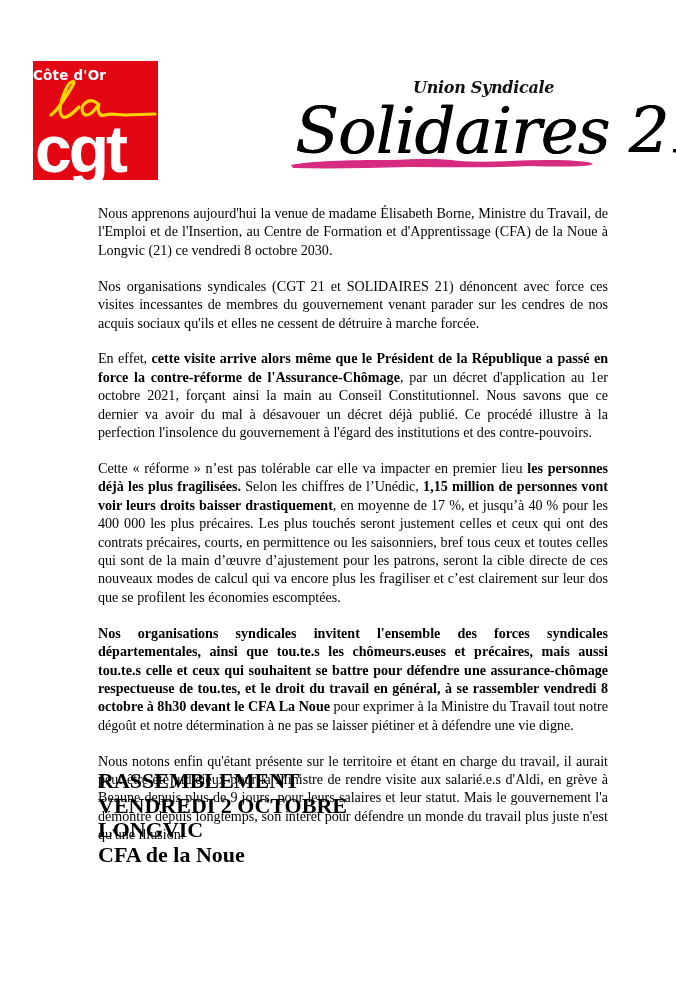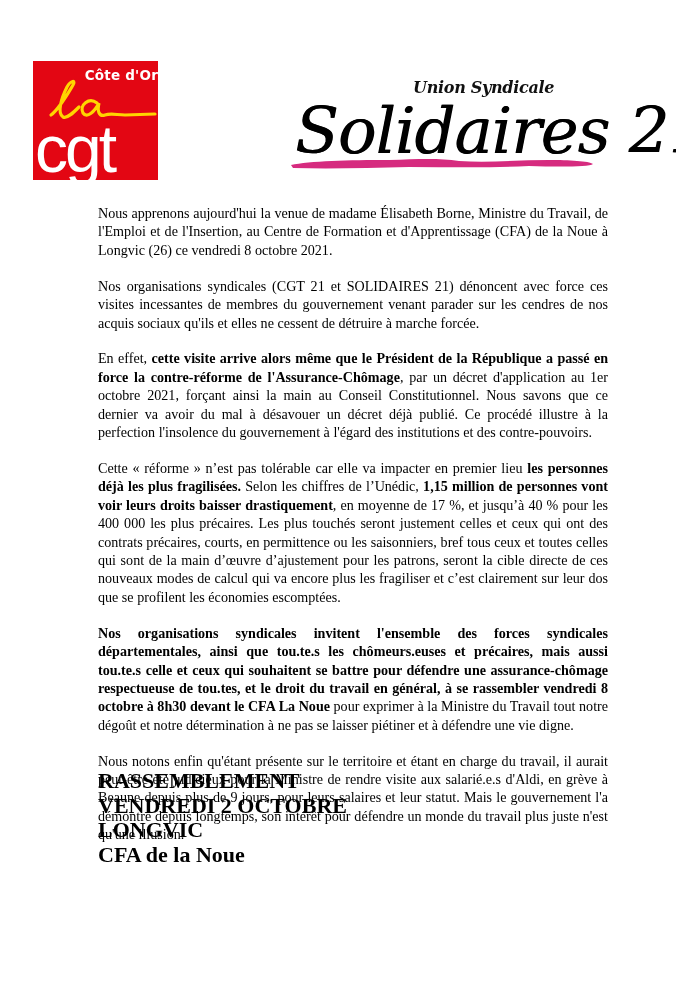--- a/index.html
+++ b/index.html
@@ -1,21 +1,21 @@
 <!DOCTYPE html>
 <html><head>
 <meta charset="utf-8">
 <style>
   html, body { margin: 0; padding: 0; background: #ffffff; }
   body { width: 676px; height: 1000px; position: relative; overflow: hidden; font-family: "Liberation Serif", "DejaVu Serif", serif; color: #000; }
 
   .logo-cgt { position: absolute; left: 33px; top: 61px; width: 125px; height: 119px; background: #e30613; overflow: hidden; }
-  .logo-cgt .region { position: absolute; top: 6px; left: 0; width: 100%; text-align: right; color: #fff; font-family: "DejaVu Sans", sans-serif; font-weight: bold; font-size: 13.5px; letter-spacing: 0.2px; }
+  .logo-cgt .region { position: absolute; top: 6px; left: 0; width: 100%; text-align: left; color: #fff; font-family: "DejaVu Sans", sans-serif; font-weight: bold; font-size: 13.5px; letter-spacing: 0.2px; }
   .logo-cgt .la { position: absolute; left: 12px; top: 18px; width: 112px; height: 48px; }
-  .logo-cgt .cgt { position: absolute; left: 2px; top: 60px; color: #fff; font-family: "Liberation Sans", sans-serif; font-weight: normal; font-size: 66px; line-height: 56px; letter-spacing: -3px; text-align: right; }
+  .logo-cgt .cgt { position: absolute; left: 2px; top: 60px; color: #fff; font-family: "Liberation Sans", sans-serif; font-weight: bold; font-size: 66px; line-height: 56px; letter-spacing: -3px; text-align: right; }
 
   .logo-sol { position: absolute; left: 285px; top: 66px; width: 320px; height: 100px; margin-top: 12px; }
   .logo-sol .union { position: absolute; left: 128px; top: 0px; font-family: "DejaVu Serif", serif; font-style: italic; font-weight: bold; font-size: 16px; color: #111; letter-spacing: -0.3px; }
   .logo-sol .name { position: absolute; left: 10px; top: 16px; font-family: "DejaVu Serif", serif; font-style: italic; font-size: 64px; color: #000; letter-spacing: -1px; white-space: nowrap; text-shadow: 0.6px 0 0 #000; }
   .logo-sol .stroke { position: absolute; left: 4px; top: 78px; width: 306px; height: 14px; }
 
   .content { position: absolute; left: 98px; top: 204px; width: 510px; font-size: 14.1px; line-height: 18.4px; text-align: justify; }
   .content p { margin: 0 0 17.5px 0; }
 
   .rally { position: absolute; left: 98px; top: 769px; width: 540px; font-weight: bold; font-size: 22px; line-height: 24.5px; }
@@ -35,21 +35,21 @@
 
 <div class="logo-sol">
   <div class="union">Union Syndicale</div>
   <div class="name">Solidaires 21</div>
   <svg class="stroke" viewBox="0 0 306 14" preserveAspectRatio="none">
     <path d="M2 9 C 20 5, 60 4, 100 4 C 130 3, 150 2, 170 5 C 200 7, 230 4, 260 4 C 280 4, 300 5, 304 8 C 300 11, 270 11, 240 10 C 200 12, 160 11, 120 11 C 80 12, 40 13, 4 12 Z" fill="#d62b7f"></path>
   </svg>
 </div>
 
 <div class="content">
-  <p><span>Nous apprenons aujourd'hui la venue de madame Élisabeth Borne, Ministre du Travail, de l'Emploi et de l'Insertion, au Centre de Formation et d'Apprentissage (CFA) de la Noue à Longvic (26) ce vendredi 8 octobre 2021.</span></p>
+  <p><span>Nous apprenons aujourd'hui la venue de madame Élisabeth Borne, Ministre du Travail, de l'Emploi et de l'Insertion, au Centre de Formation et d'Apprentissage (CFA) de la Noue à Longvic (21) ce vendredi 8 octobre 2030.</span></p>
   <p><span>Nos organisations syndicales (CGT 21 et SOLIDAIRES 21) dénoncent avec force ces visites incessantes de membres du gouvernement venant parader sur les cendres de nos acquis sociaux qu'ils et elles ne cessent de détruire à marche forcée.</span></p>
   <p><span>En effet, </span><b>cette visite arrive alors même que le Président de la République a passé en force la contre-réforme de l'Assurance-Chômage</b><span>, par un décret d'application au 1er octobre 2021, forçant ainsi la main au Conseil Constitutionnel. Nous savons que ce dernier va avoir du mal à désavouer un décret déjà publié. Ce procédé illustre à la perfection l'insolence du gouvernement à l'égard des institutions et des contre-pouvoirs.</span></p>
   <p><span>Cette « réforme » n’est pas tolérable car elle va impacter en premier lieu </span><b>les personnes déjà les plus fragilisées.</b><span> Selon les chiffres de l’Unédic, </span><b>1,15 million de personnes vont voir leurs droits baisser drastiquement</b><span>, en moyenne de 17 %, et jusqu’à 40 % pour les 400 000 les plus précaires. Les plus touchés seront justement celles et ceux qui ont des contrats précaires, courts, en permittence ou les saisonniers, bref tous ceux et toutes celles qui sont de la main d’œuvre d’ajustement pour les patrons, seront la cible directe de ces nouveaux modes de calcul qui va encore plus les fragiliser et c’est clairement sur leur dos que se profilent les économies escomptées.</span></p>
   <p><b>Nos organisations syndicales invitent l'ensemble des forces syndicales départementales, ainsi que tou.te.s les chômeurs.euses et précaires, mais aussi tou.te.s celle et ceux qui souhaitent se battre pour défendre une assurance-chômage respectueuse de tou.tes, et le droit du travail en général, à se rassembler vendredi 8 octobre à 8h30 devant le CFA La Noue</b><span> pour exprimer à la Ministre du Travail tout notre dégoût et notre détermination à ne pas se laisser piétiner et à défendre une vie digne.</span></p>
   <p><span>Nous notons enfin qu'étant présente sur le territoire et étant en charge du travail, il aurait peut-être été judicieux pour la Ministre de rendre visite aux salarié.e.s d'Aldi, en grève à Beaune depuis plus de 9 jours, pour leurs salaires et leur statut. Mais le gouvernement l'a démontré depuis longtemps, son intérêt pour défendre un monde du travail plus juste n'est qu'une illusion.</span></p>
 </div>
 
 <div class="rally">
   <div>RASSEMBLEMENT</div>
   <div>VENDREDI 2 OCTOBRE</div>

